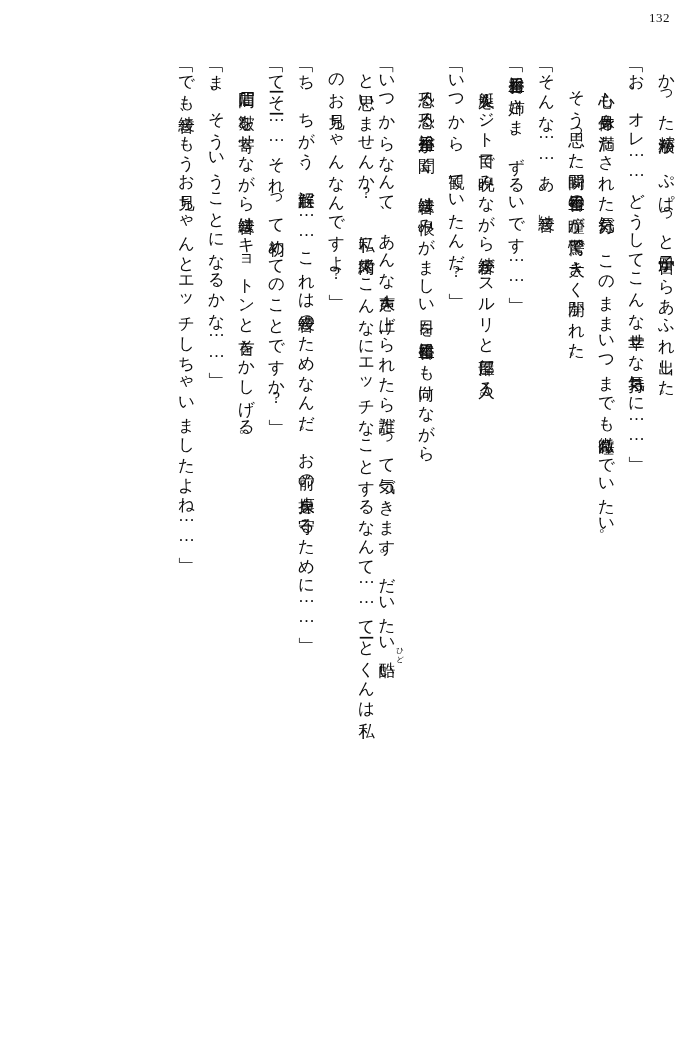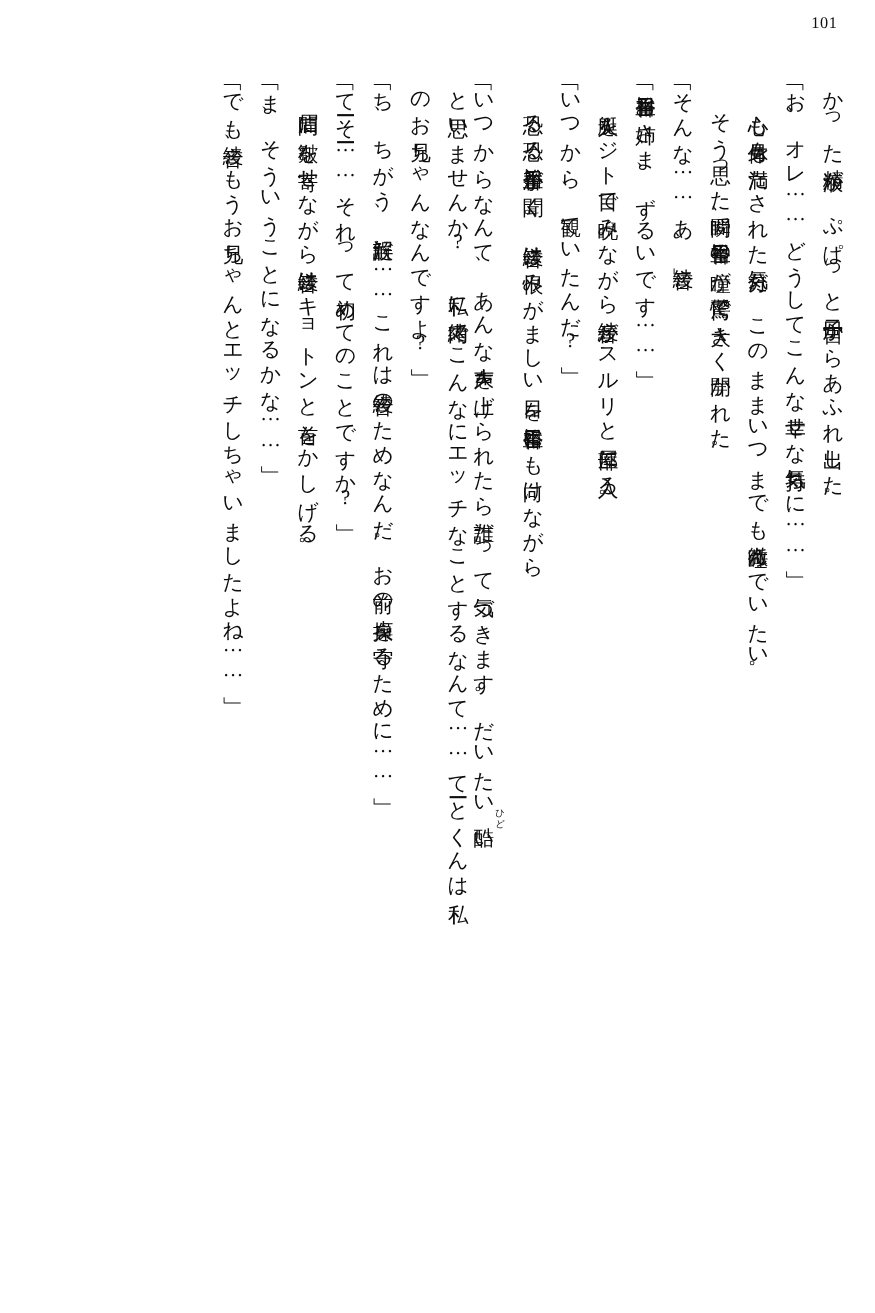--- a/index.html
+++ b/index.html
@@ -62,21 +62,21 @@
     font-size: 7.5px;
     letter-spacing: 0px;
     color: #0d0d0d;
   }
 </style>
 </head>
 <body>
 
 <div class="page">
 
-  <div class="page-number">101</div>
+  <div class="page-number">132</div>
 
   <div class="text-body">
     <div class="line">かった精液が、ぷぱっと子宮口からあふれ出した。</div>
     <div class="line">「お、オレ……どうしてこんな幸せな気持ちに……」</div>
     <div class="line indent">心も身体も満たされた気分だ。このままいつまでも微睡んでいたい。</div>
     <div class="line indent">そう思った瞬間、裕香里の瞳が驚愕で大きく開かれた。</div>
     <div class="line">「そんな……あ、綾音」</div>
     <div class="line">「裕香里お姉さま、ずるいです……」</div>
     <div class="line indent">艇人をジト目で睨みながら綾音がスルリと部屋に入る。</div>
     <div class="line">「いつから、観ていたんだ?」</div>

